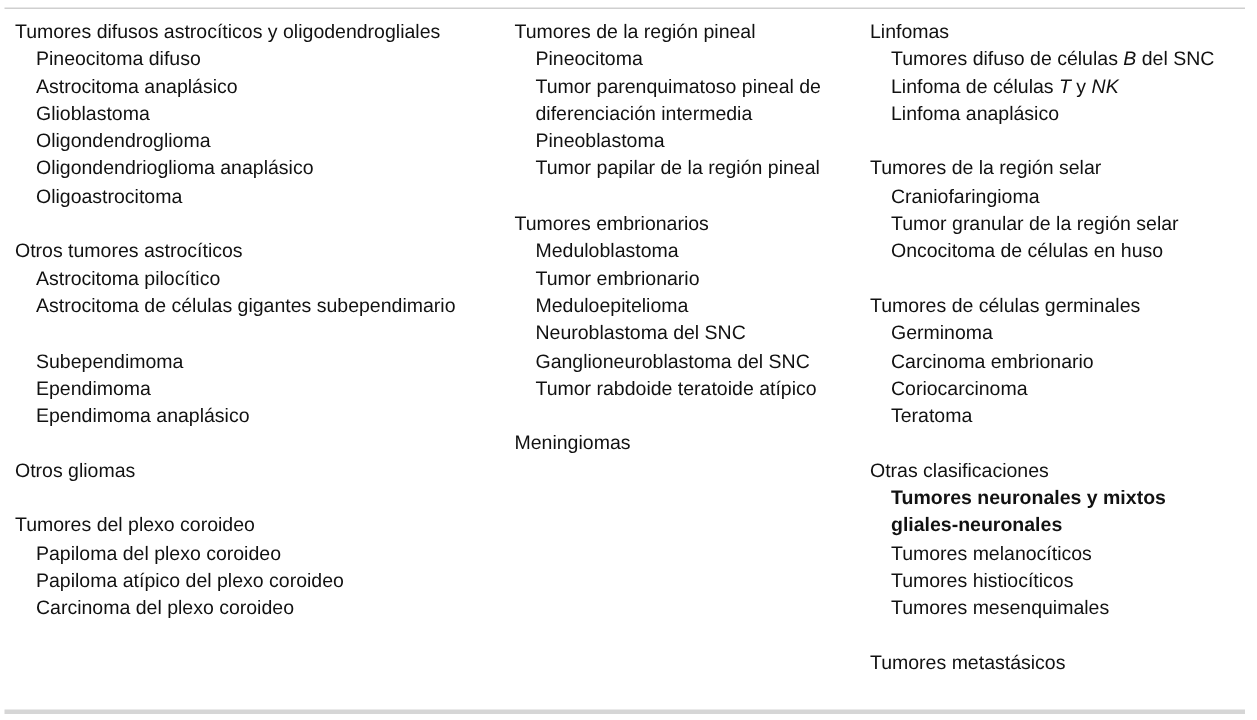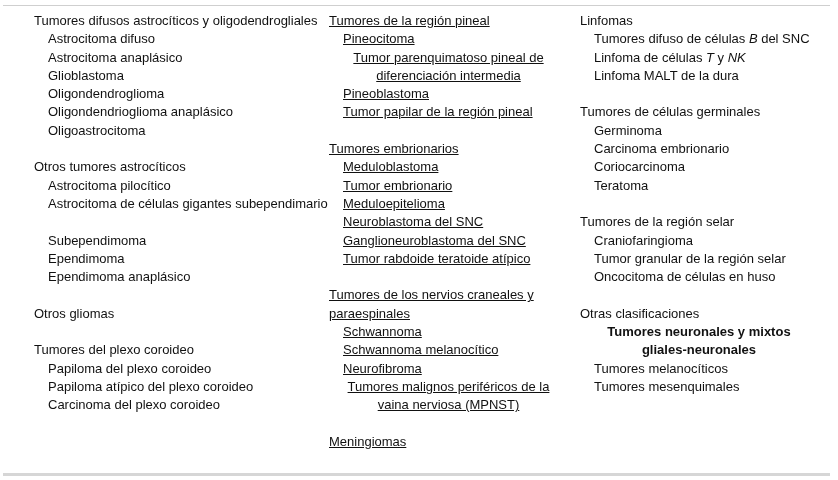--- a/index.html
+++ b/index.html
@@ -29,54 +29,53 @@
     left: 3px;
     top: 473px;
     width: 827px;
     height: 3px;
     background: #d6d6d6;
   }
   .col {
     position: absolute;
     top: 12px;
   }
-  .col-1 { left: 10px; width: 320px; margin-left: 24px; }
-  .col-2 { left: 329px; width: 225px; text-decoration: underline; }
+  .col-1 { left: 10px; width: 320px; }
+  .col-2 { left: 343px; width: 225px; }
   .col-3 { left: 580px; width: 250px; }
   .group {
     margin-bottom: 18.3px;
   }
   .line {
     line-height: 18.3px;
     height: 18.3px;
     white-space: nowrap;
   }
   .item {
     padding-left: 14px;
   }
   .wrap {
     white-space: normal;
     height: auto;
-    text-align: center;
   }
   .hdr-wrap {
     white-space: normal;
     height: auto;
   }
   em { font-style: italic; }
 </style>
 </head>
 <body>
 
 <div class="rule-top"></div>
 
 <div class="col col-1">
   <div class="group">
     <div class="line">Tumores difusos astrocíticos y oligodendrogliales</div>
-    <div class="line item">Astrocitoma difuso</div>
+    <div class="line item">Pineocitoma difuso</div>
     <div class="line item">Astrocitoma anaplásico</div>
     <div class="line item">Glioblastoma</div>
     <div class="line item">Oligondendroglioma</div>
     <div class="line item">Oligondendrioglioma anaplásico</div>
     <div class="line item">Oligoastrocitoma</div>
   </div>
   <div class="group">
     <div class="line">Otros tumores astrocíticos</div>
     <div class="line item">Astrocitoma pilocítico</div>
     <div class="line item">Astrocitoma de células gigantes subependimario</div>
@@ -108,52 +107,49 @@
   <div class="group">
     <div class="line">Tumores embrionarios</div>
     <div class="line item">Meduloblastoma</div>
     <div class="line item">Tumor embrionario</div>
     <div class="line item">Meduloepitelioma</div>
     <div class="line item">Neuroblastoma del SNC</div>
     <div class="line item">Ganglioneuroblastoma del SNC</div>
     <div class="line item">Tumor rabdoide teratoide atípico</div>
   </div>
   <div class="group">
-    <div class="line hdr-wrap">Tumores de los nervios craneales y paraespinales</div>
-    <div class="line item">Schwannoma</div>
-    <div class="line item">Schwannoma melanocítico</div>
-    <div class="line item">Neurofibroma</div>
-    <div class="line item wrap">Tumores malignos periféricos de la vaina nerviosa (MPNST)</div>
-  </div>
-  <div class="group">
     <div class="line">Meningiomas</div>
   </div>
 </div>
 
 <div class="col col-3">
   <div class="group">
     <div class="line">Linfomas</div>
     <div class="line item"><span>Tumores difuso de células </span><em>B</em><span> del SNC</span></div>
     <div class="line item"><span>Linfoma de células </span><em>T</em><span> y </span><em>NK</em></div>
-    <div class="line item">Linfoma MALT de la dura</div>
+    <div class="line item">Linfoma anaplásico</div>
+  </div>
+  <div class="group">
+    <div class="line">Tumores de la región selar</div>
+    <div class="line item">Craniofaringioma</div>
+    <div class="line item">Tumor granular de la región selar</div>
+    <div class="line item">Oncocitoma de células en huso</div>
   </div>
   <div class="group">
     <div class="line">Tumores de células germinales</div>
     <div class="line item">Germinoma</div>
     <div class="line item">Carcinoma embrionario</div>
     <div class="line item">Coriocarcinoma</div>
     <div class="line item">Teratoma</div>
   </div>
   <div class="group">
-    <div class="line">Tumores de la región selar</div>
-    <div class="line item">Craniofaringioma</div>
-    <div class="line item">Tumor granular de la región selar</div>
-    <div class="line item">Oncocitoma de células en huso</div>
-  </div>
-  <div class="group">
     <div class="line">Otras clasificaciones</div>
     <div class="line item wrap" style="width:210px;font-weight:bold;">Tumores neuronales y mixtos gliales-neuronales</div>
     <div class="line item">Tumores melanocíticos</div>
+    <div class="line item">Tumores histiocíticos</div>
     <div class="line item">Tumores mesenquimales</div>
+  </div>
+  <div class="group">
+    <div class="line">Tumores metastásicos</div>
   </div>
 </div>
 
 <div class="rule-bottom"></div>
 
 </body></html>

